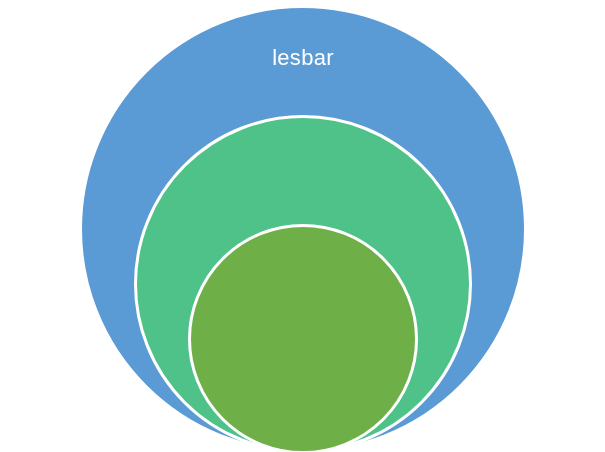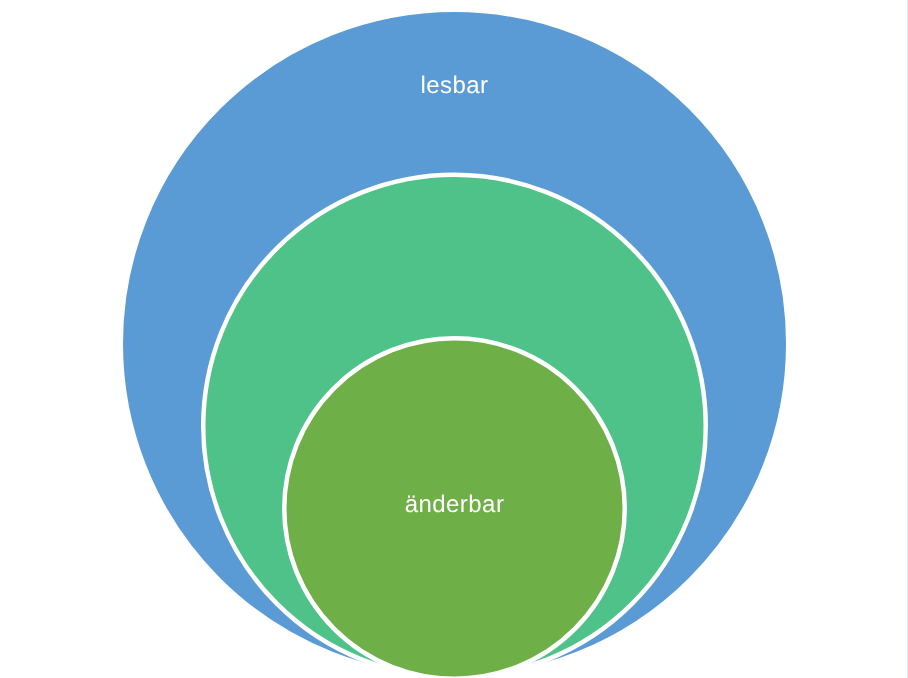--- a/index.html
+++ b/index.html
@@ -39,21 +39,21 @@
   .circle-inner {
     width: 224px;
     height: 224px;
     left: 188px;  
     top: 224px;   
   }
   .venn-label {
     position: absolute;
     transform: translate(-50%, -50%);
     color: #ffffff;
-    font-size: 16px;
+    font-size: 22px;
     font-weight: 400;
     letter-spacing: 0.3px;
     white-space: nowrap;
     text-align: left;
   }
   .label-outer  { left: 303px; top: 58px;  }
   .label-middle { left: 303px; top: 164px; }
   .label-inner  { left: 303px; top: 337px; }
 </style>
 </head>
@@ -63,15 +63,14 @@
 
   <div class="venn-circle circle-outer" style="background-color: rgb(91, 155, 213);"></div>
 
   <div class="venn-circle circle-middle" style="background-color: rgb(78, 194, 137);"></div>
 
   <div class="venn-circle circle-inner" style="background-color: rgb(111, 175, 72);"></div>
 
   <div class="venn-label label-outer">lesbar</div>
 
 
-  <div class="venn-label label-inner">änderbar</div>
 
 </div>
 
 </body></html>

